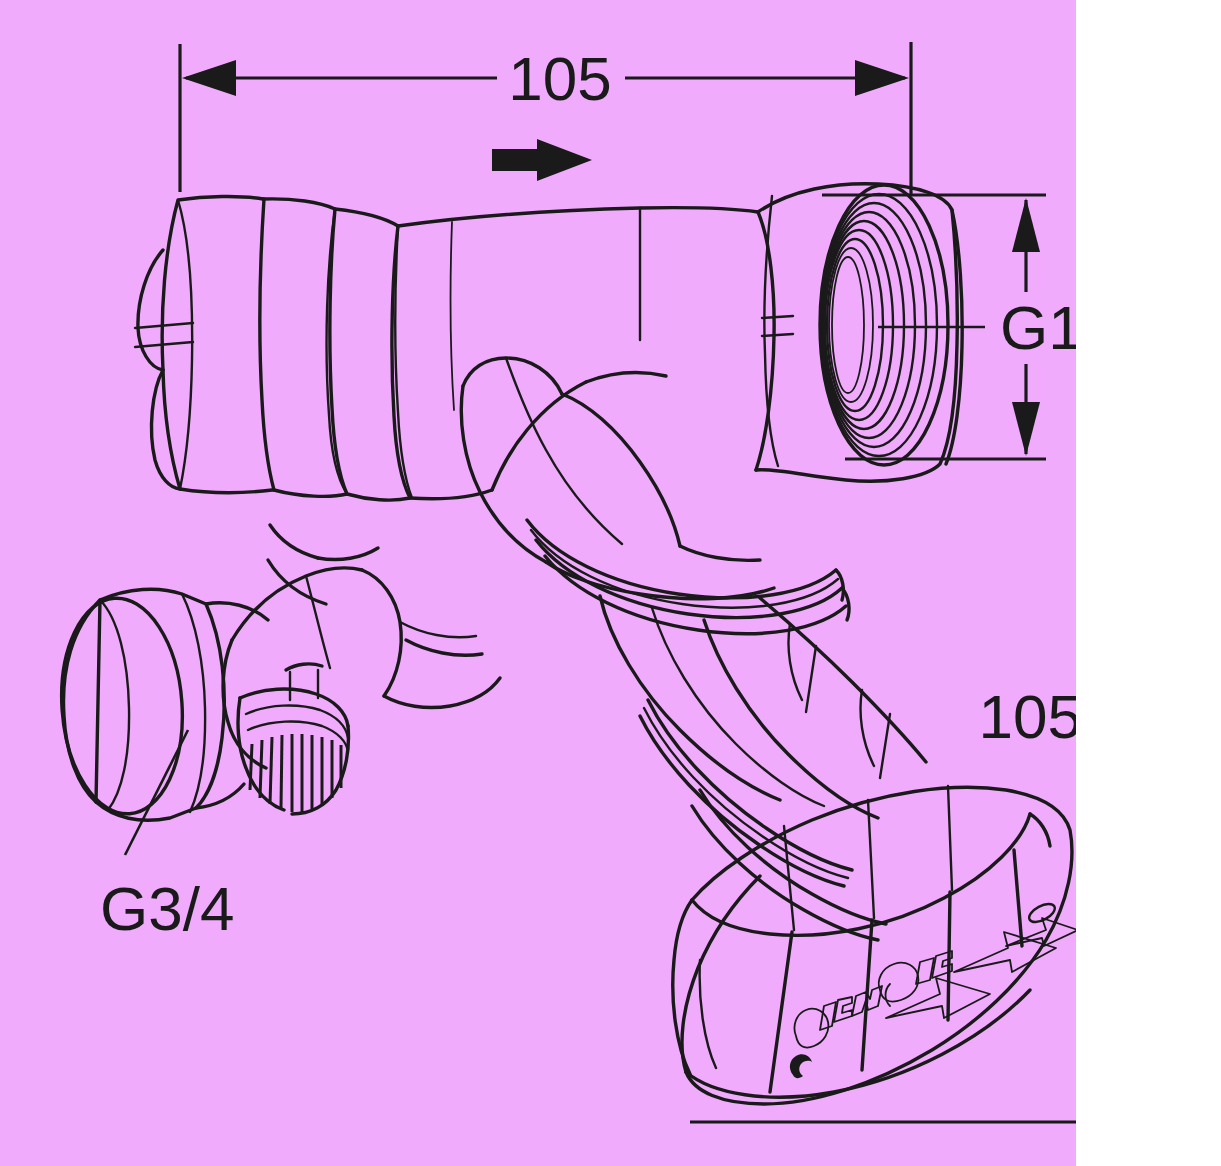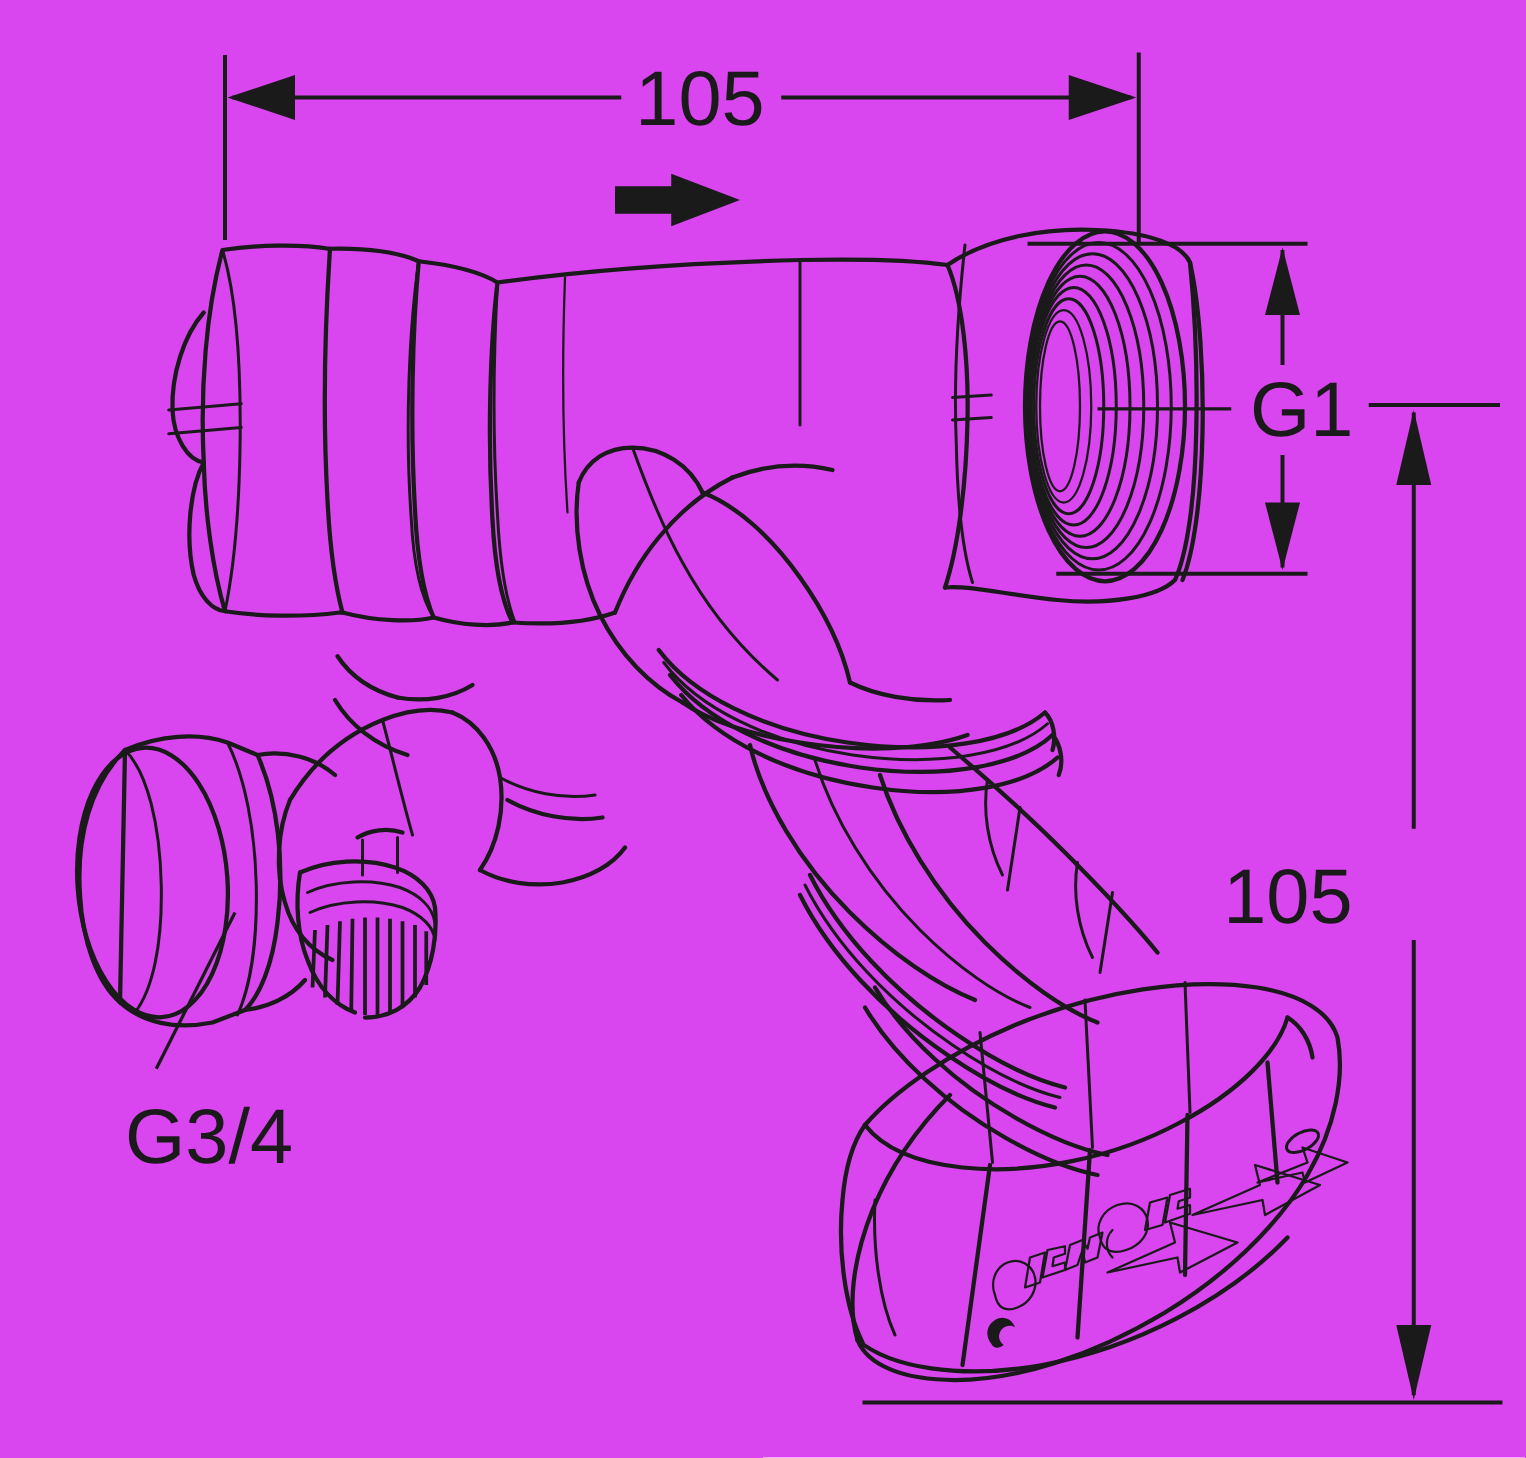--- a/index.html
+++ b/index.html
@@ -5,23 +5,23 @@
   html, body {
     margin: 0;
     padding: 0;
     background: #ffffff;
   }
   body {
     font-family: "Liberation Sans", sans-serif;
   }
   #sheet {
     position: relative;
-    width: 1221px;
+    width: 1076px;
     height: 1166px;
-    background: #d946ef;
+    background: #f0abfc;
     overflow: hidden;
   }
   #sheet svg {
     display: block;
     width: 1221px;
     height: 1166px;
   }
   .dimtext {
     font-family: "Liberation Sans", sans-serif;
     font-size: 62px;

